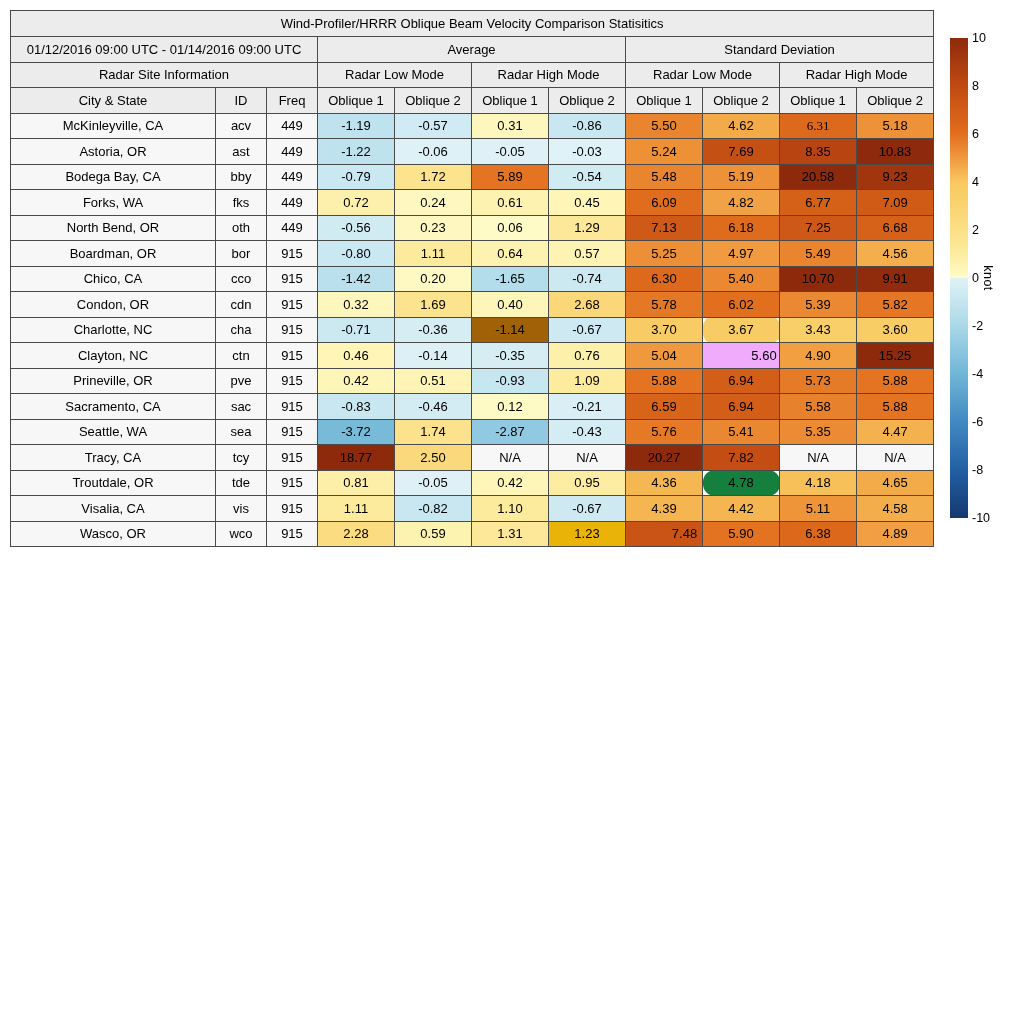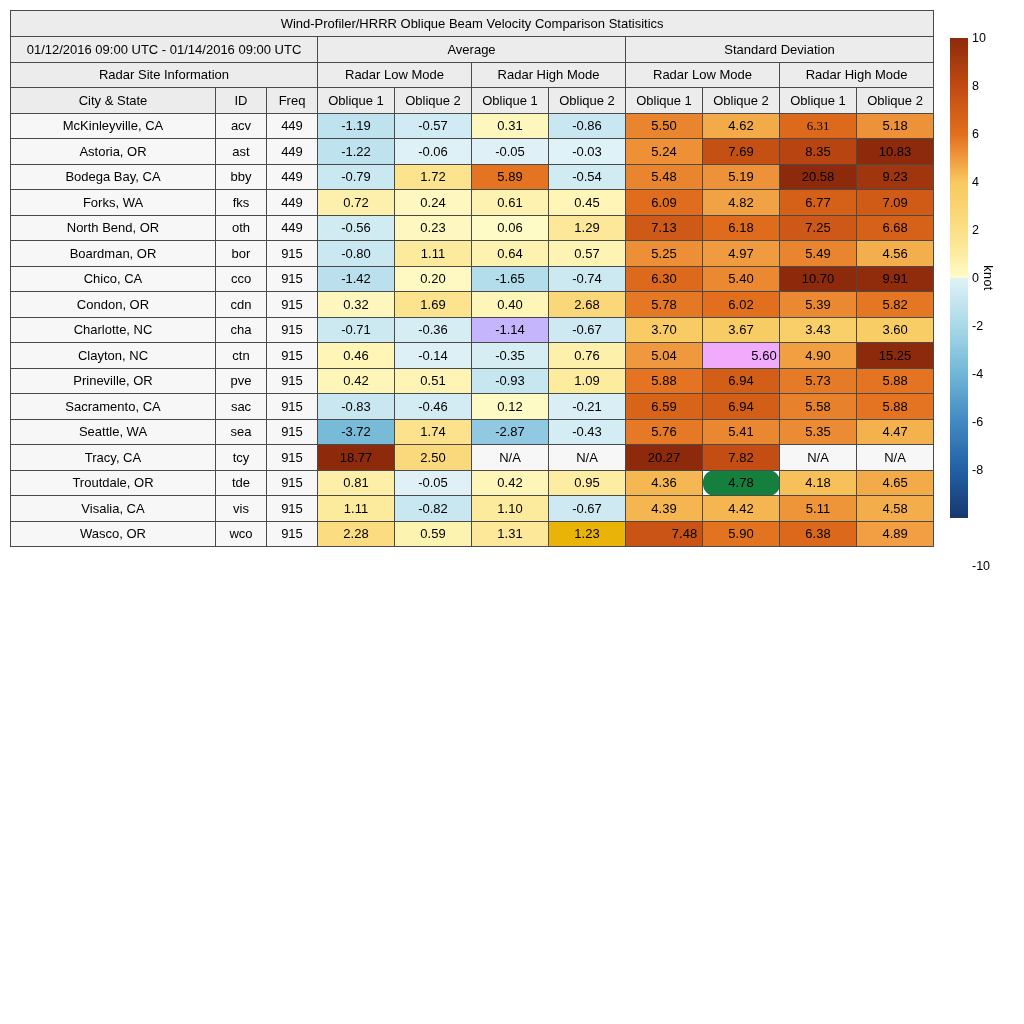--- a/index.html
+++ b/index.html
@@ -196,24 +196,24 @@
           <td style="background: rgb(226, 111, 30);">6.02</td>
           <td style="background: rgb(235, 137, 50);">5.39</td>
           <td style="background: rgb(229, 119, 36);">5.82</td>
         </tr>
         <tr class="d-row">
           <td class="info">Charlotte, NC</td>
           <td class="info">cha</td>
           <td class="info">915</td>
           <td style="background: rgb(204, 233, 242);">-0.71</td>
           <td style="background: rgb(214, 237, 244);">-0.36</td>
-          <td style="background: #c4b5fd;">-1.14</td>
+          <td style="background: #a16207;">-1.14</td>
           <td style="background: rgb(206, 233, 242);">-0.67</td>
           <td style="background: rgb(248, 203, 100);">3.70</td>
-          <td style="background: rgb(248, 204, 101);">3.67</td>
+          <td style="background: rgb(248, 204, 101); border-radius: 9px;">3.67</td>
           <td style="background: rgb(249, 207, 105);">3.43</td>
           <td style="background: rgb(249, 205, 102);">3.60</td>
         </tr>
         <tr class="d-row">
           <td class="info">Clayton, NC</td>
           <td class="info">ctn</td>
           <td class="info">915</td>
           <td style="background: rgb(254, 245, 183);">0.46</td>
           <td style="background: rgb(220, 240, 246);">-0.14</td>
           <td style="background: rgb(214, 237, 244);">-0.35</td>
@@ -322,17 +322,17 @@
       <div class="cbar-tick" style="top: 38px;">10</div>
       <div class="cbar-tick" style="top: 86px;">8</div>
       <div class="cbar-tick" style="top: 134px;">6</div>
       <div class="cbar-tick" style="top: 182px;">4</div>
       <div class="cbar-tick" style="top: 230px;">2</div>
       <div class="cbar-tick" style="top: 278px;">0</div>
       <div class="cbar-tick" style="top: 326px;">-2</div>
       <div class="cbar-tick" style="top: 374px;">-4</div>
       <div class="cbar-tick" style="top: 422px;">-6</div>
       <div class="cbar-tick" style="top: 470px;">-8</div>
-      <div class="cbar-tick" style="top: 518px; margin-top: 48px;">-10</div>
+      <div class="cbar-tick" style="top: 518px;">-10</div>
     </div>
   <div class="cbar-unit">knot</div>
 
 </div>
 
 </body></html>

